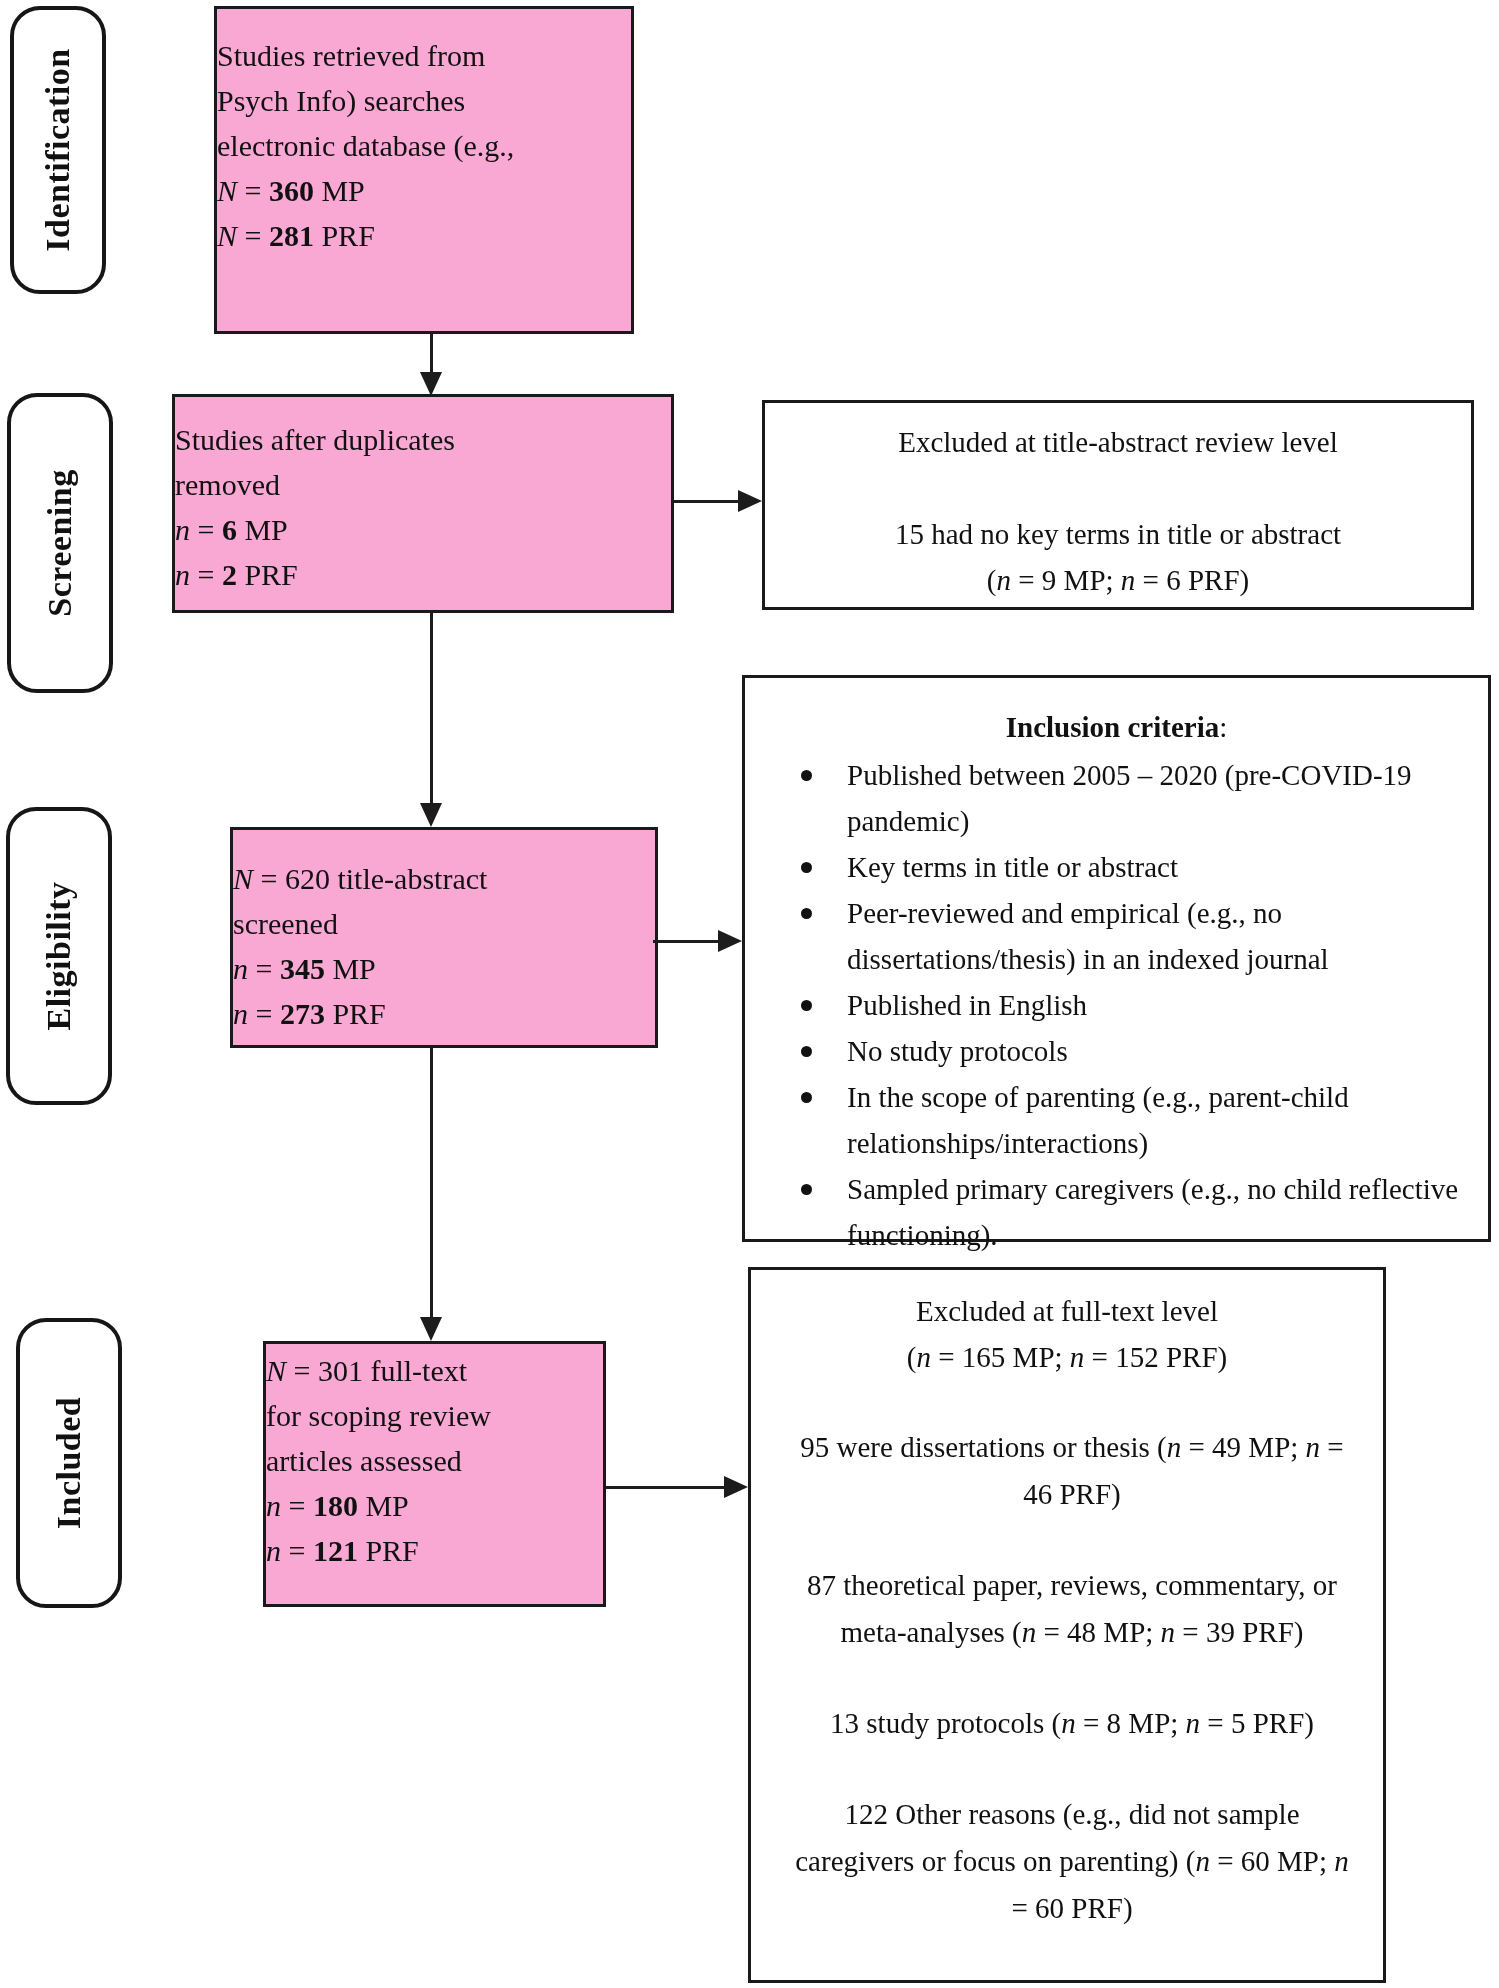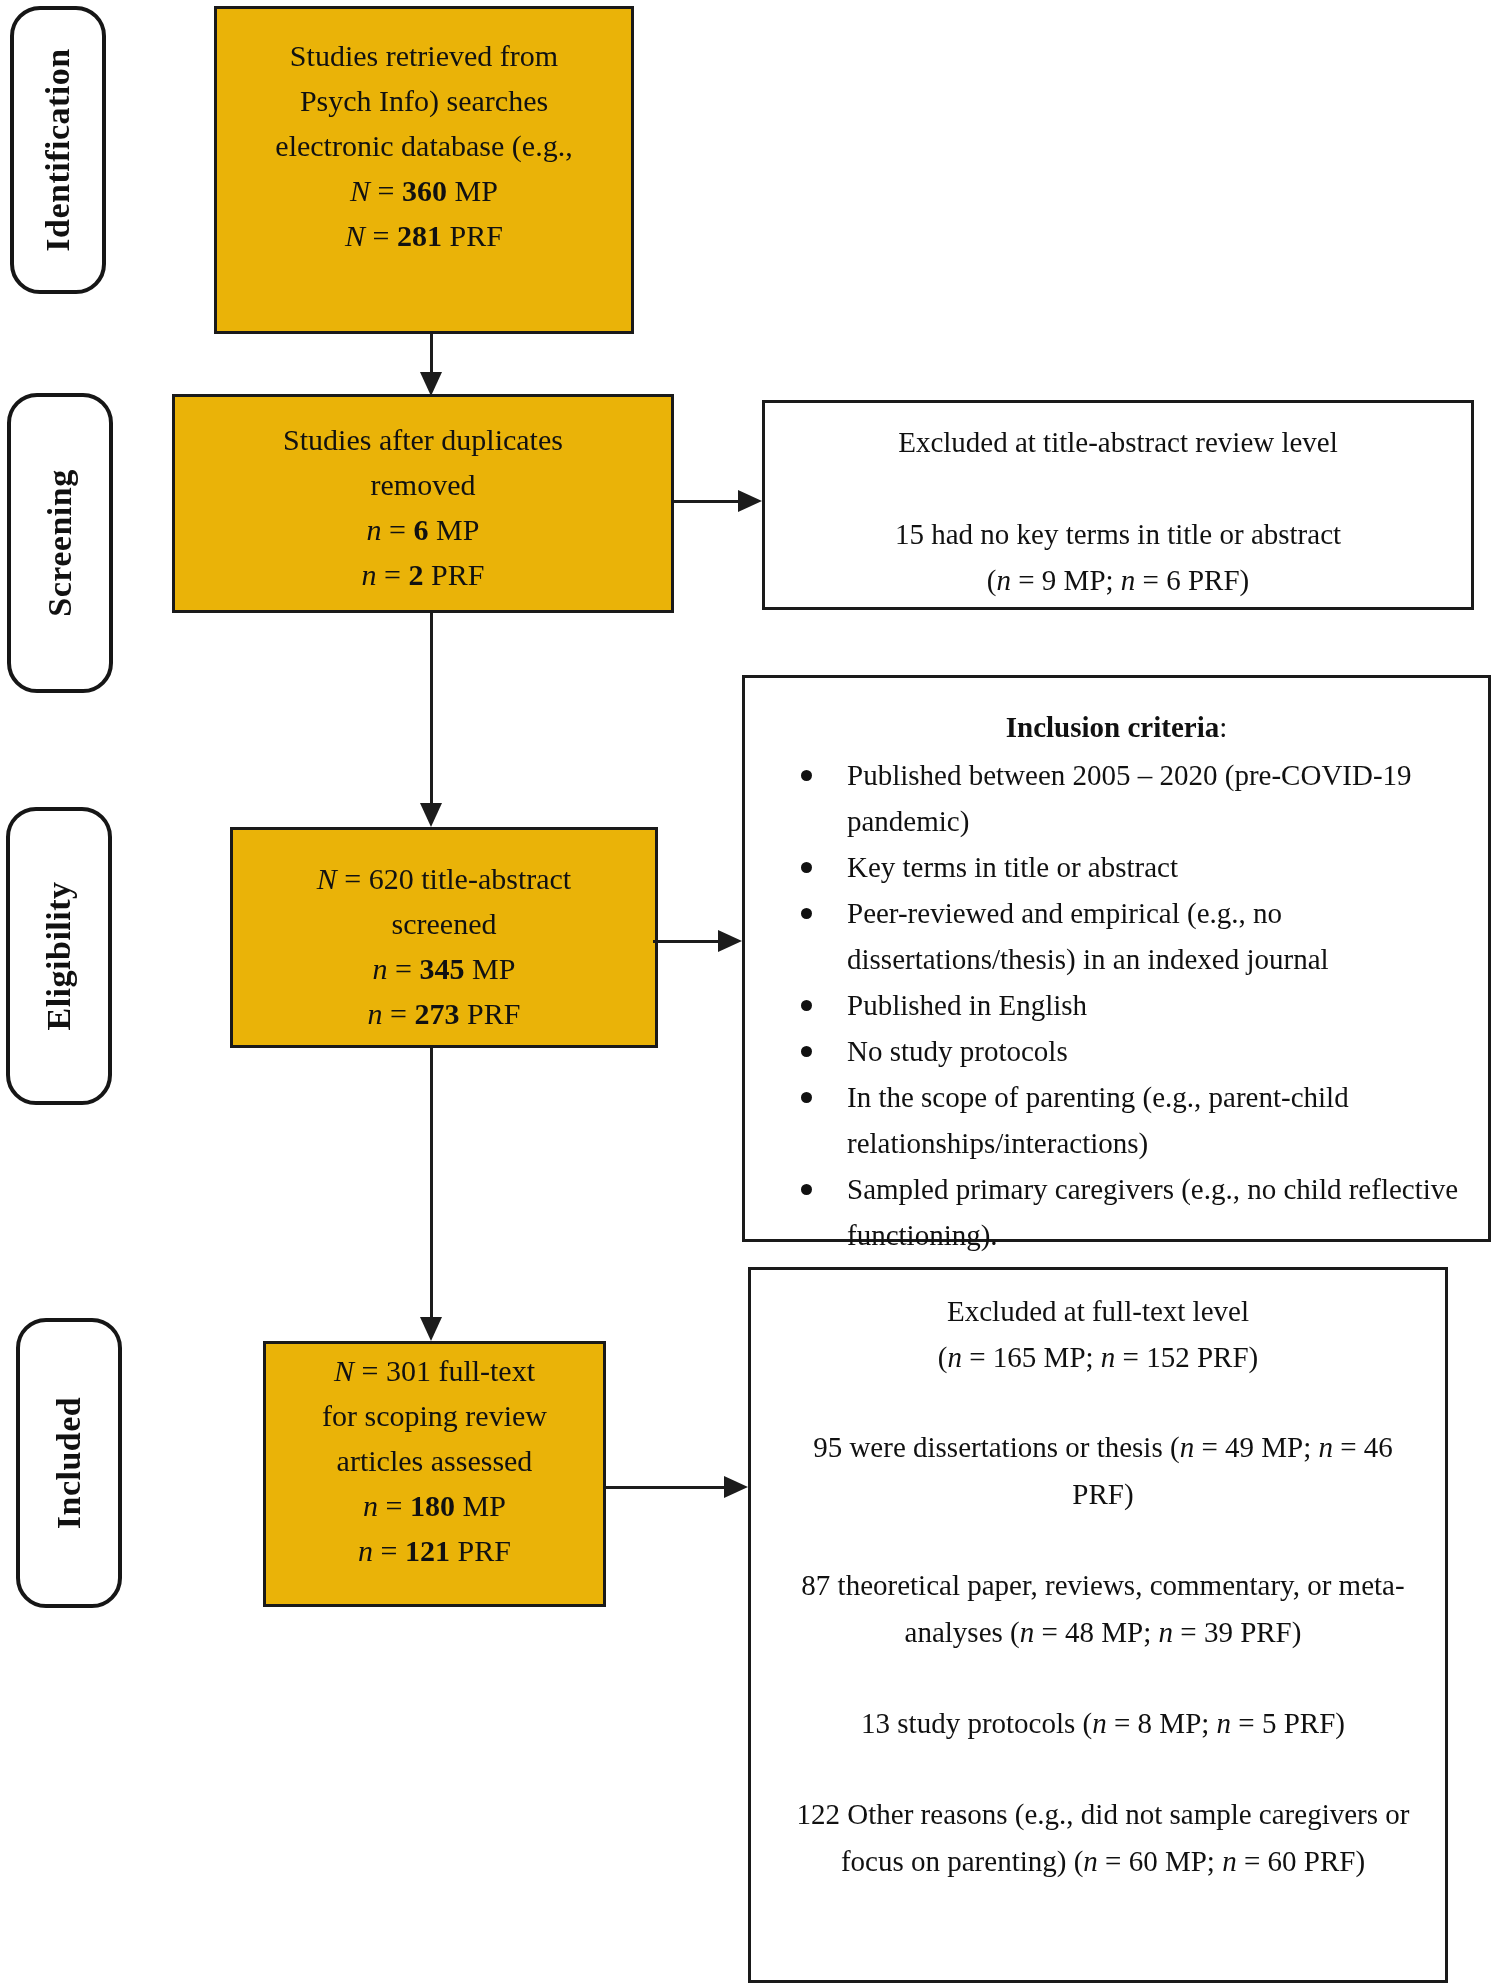--- a/index.html
+++ b/index.html
@@ -24,23 +24,23 @@
     transform:rotate(-90deg);
     white-space:nowrap;
     font-weight:bold;
     font-size:34px;
     letter-spacing:0.5px;
   }
   
   .fbox {
     position:absolute;
     border:3px solid #1a1a1a;
-    background:#eab308;
+    background:#f9a8d4;
     box-sizing:border-box;
-    text-align:center;
+    text-align:left;
     font-size:30px;
     line-height:45px;
   }
   
   .rbox {
     position:absolute;
     border:3px solid #1a1a1a;
     background:#ffffff;
     box-sizing:border-box;
     font-size:29px;
@@ -146,21 +146,21 @@
   </div>
 
   <div class="fbox" style="left:263px;top:1341px;width:343px;height:266px;padding-top:4px">
     <div><span class="i">N</span> = 301 full-text</div>
     <div>for scoping review</div>
     <div>articles assessed</div>
     <div><span class="i">n</span> = <span class="b">180</span> MP</div>
     <div><span class="i">n</span> = <span class="b">121</span> PRF</div>
   </div>
 
-  <div class="rbox" style="left:748px;top:1267px;width:700px;height:716px;padding-top:18px">
+  <div class="rbox" style="left:748px;top:1267px;width:638px;height:716px;padding-top:18px">
     <div class="center">Excluded at full-text level</div>
     <div class="center">(<span class="i">n</span> = 165 MP; <span class="i">n</span> = 152 PRF)</div>
     <div class="reasons">
       <div class="para">95 were dissertations or thesis (<span class="i">n</span> = 49 MP; <span class="i">n</span> = 46 PRF)</div>
       <div class="para">87 theoretical paper, reviews, commentary, or meta-analyses (<span class="i">n</span> = 48 MP; <span class="i">n</span> = 39 PRF)</div>
       <div class="para">13 study protocols (<span class="i">n</span> = 8 MP; <span class="i">n</span> = 5 PRF)</div>
       <div class="para">122 Other reasons (e.g., did not sample caregivers or focus on parenting) (<span class="i">n</span> = 60 MP; <span class="i">n</span> = 60 PRF)</div>
     </div>
   </div>
 

